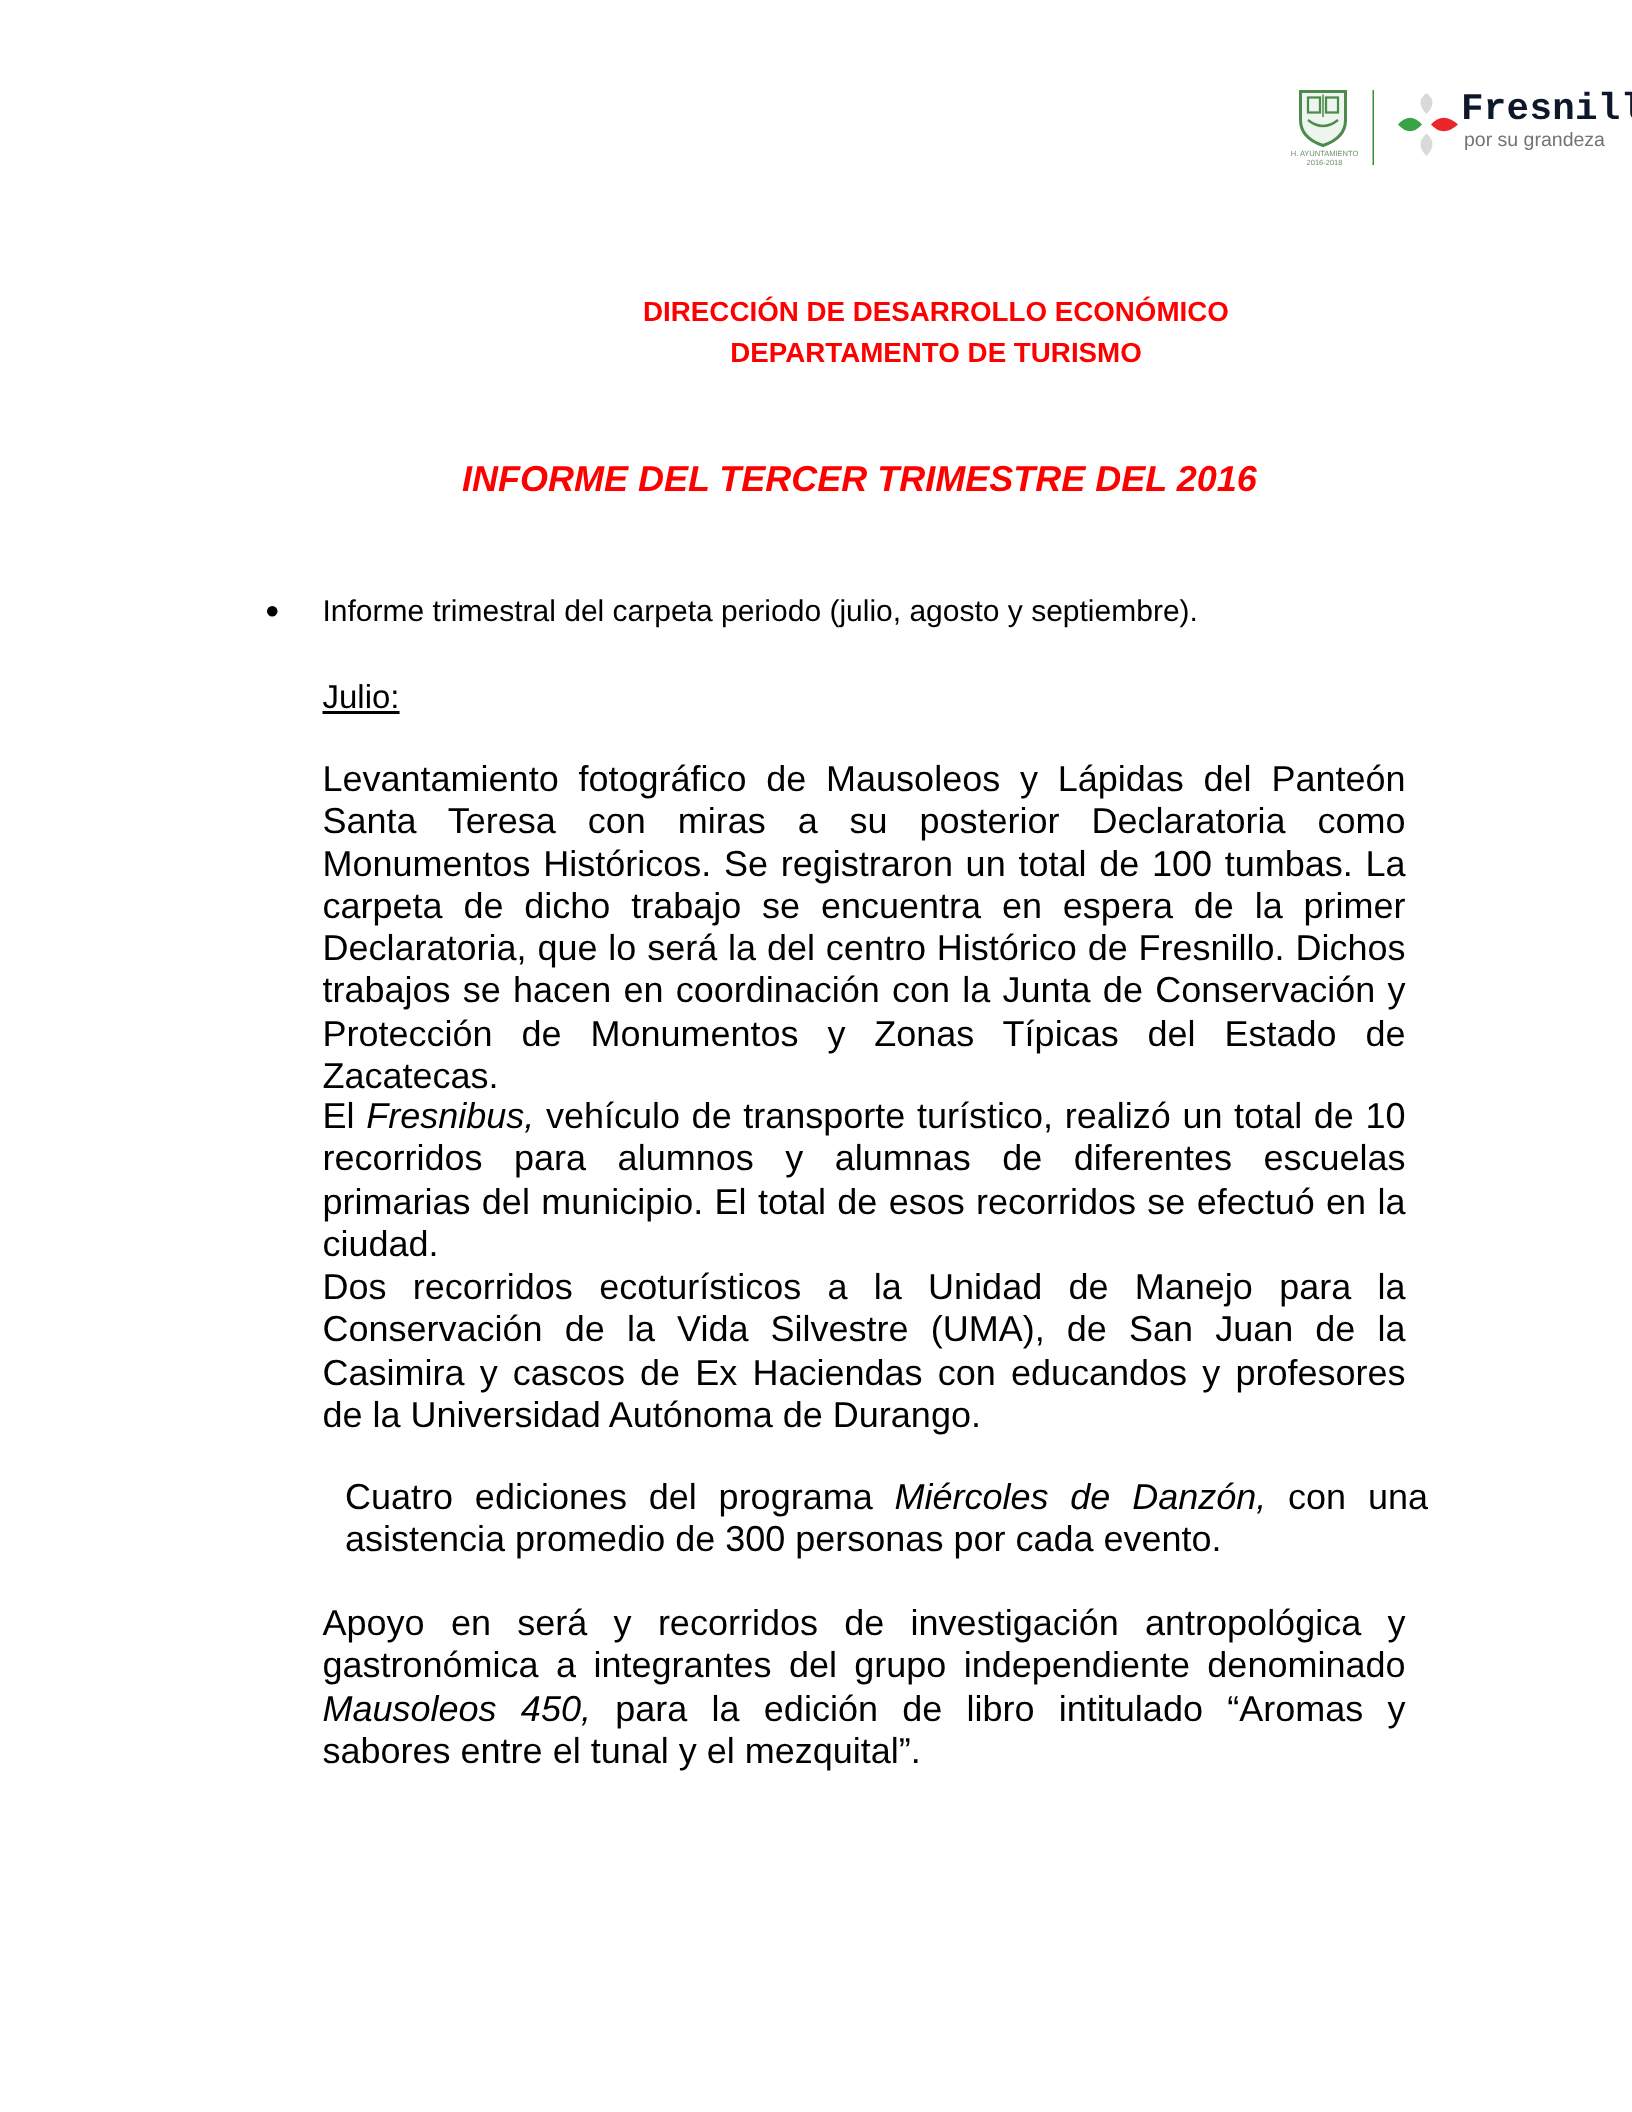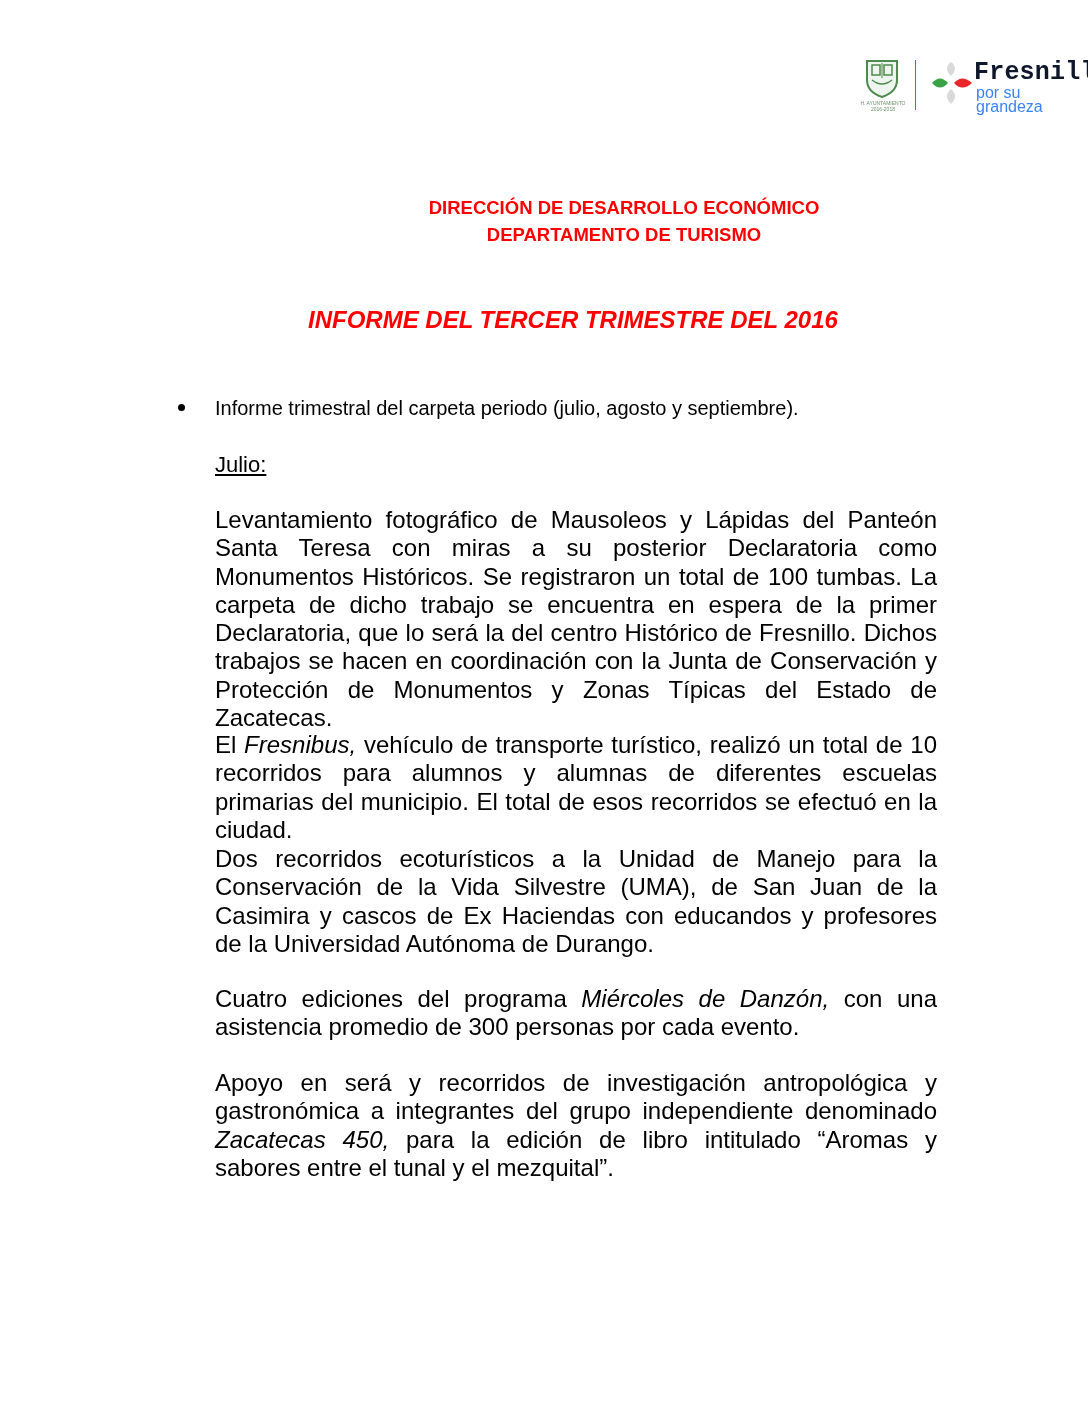--- a/index.html
+++ b/index.html
@@ -4,38 +4,38 @@
 <style>
   html, body { margin:0; padding:0; background:#ffffff; }
   body { width:1088px; height:1408px; position:relative; overflow:hidden; font-family:"Liberation Sans", sans-serif; color:#000; }
 
   .logo-area { position:absolute; left:860px; top:56px; width:220px; height:60px; }
   .shield { position:absolute; left:4px; top:2px; width:36px; height:40px; }
   .shield-caption { position:absolute; left:0; top:44px; width:46px; font-size:5px; line-height:6px; color:#6b8f6b; text-align:center; font-family:"Liberation Sans", sans-serif; }
   .logo-divider { position:absolute; left:55px; top:4px; width:1px; height:50px; background:#3a8f3a; }
   .flower { position:absolute; left:66px; top:4px; width:50px; height:46px; }
   .brand-name { position:absolute; left:114px; top:4px; font-size:25px; font-weight:bold; color:#0f172a; letter-spacing:0.2px; font-family:Liberation Mono, monospace; line-height:26px; }
-  .brand-tag { position:absolute; left:116px; top:30px; font-size:16px; color:#3b82f6; font-family:"Liberation Sans", sans-serif; line-height:14px; }
+  .brand-tag { position:absolute; left:116px; top:30px; font-size:13px; color:#737373; font-family:"Liberation Sans", sans-serif; line-height:14px; }
 
   .heading { position:absolute; left:0; width:1248px; text-align:center; color:#ff0000; font-weight:bold; font-size:18.5px; line-height:26px; font-family:"Liberation Sans", sans-serif; }
   .h1 { top:195px; }
   .h2 { top:222px; }
   .report-title { position:absolute; left:308px; top:306px; color:#ff0000; font-weight:bold; font-style:italic; font-size:24px; font-family:"Liberation Sans", sans-serif; }
 
   .bullet-row { position:absolute; left:178px; top:394px; font-size:20px; line-height:28px; }
   .bullet-dot { position:absolute; left:0; top:10px; width:7px; height:7px; border-radius:50%; background:#000; }
   .bullet-text { position:absolute; left:37px; top:0; white-space:nowrap; }
 
   .month { position:absolute; left:215px; top:452px; font-size:22px; text-decoration:underline; }
 
   .para { position:absolute; left:215px; width:722px; font-size:24px; line-height:28.3px; text-align:justify; text-align-last:left; }
   .p1 { top:506px; }
   .p2 { top:731px; }
   .p3 { top:845px; }
-  .p4 { top:985px; }
+  .p4 { top:985px;margin-left:15px; }
   .p5 { top:1069px; }
   .para span { }
   em { }
 </style>
 </head>
 <body>
 
 <div class="logo-area">
   <svg class="shield" viewBox="0 0 36 40">
     <path d="M3 3 H33 V22 Q33 34 18 39 Q3 34 3 22 Z" fill="#eef5ee" stroke="#4d8a4d" stroke-width="2"></path>
@@ -74,14 +74,14 @@
   <span>El </span><em>Fresnibus,</em><span> vehículo de transporte turístico, realizó un total de 10 recorridos para alumnos y alumnas de diferentes escuelas primarias del municipio. El total de esos recorridos se efectuó en la ciudad.</span>
 </div>
 
 <div class="para p3">Dos recorridos ecoturísticos a la Unidad de Manejo para la Conservación de la Vida Silvestre (UMA), de San Juan de la Casimira y cascos de Ex Haciendas con educandos y profesores de la Universidad Autónoma de Durango.</div>
 
 <div class="para p4">
   <span>Cuatro ediciones del programa </span><em>Miércoles de Danzón,</em><span> con una asistencia promedio de 300 personas por cada evento.</span>
 </div>
 
 <div class="para p5">
-  <span>Apoyo en será y recorridos de investigación antropológica y gastronómica a integrantes del grupo independiente denominado </span><em>Zacatecas 450,</em><span> para la edición de libro intitulado “Aromas y sabores entre el tunal y el mezquital”.</span>
+  <span>Apoyo en será y recorridos de investigación antropológica y gastronómica a integrantes del grupo independiente denominado </span><em>Mausoleos 450,</em><span> para la edición de libro intitulado “Aromas y sabores entre el tunal y el mezquital”.</span>
 </div>
 
 </body></html>

